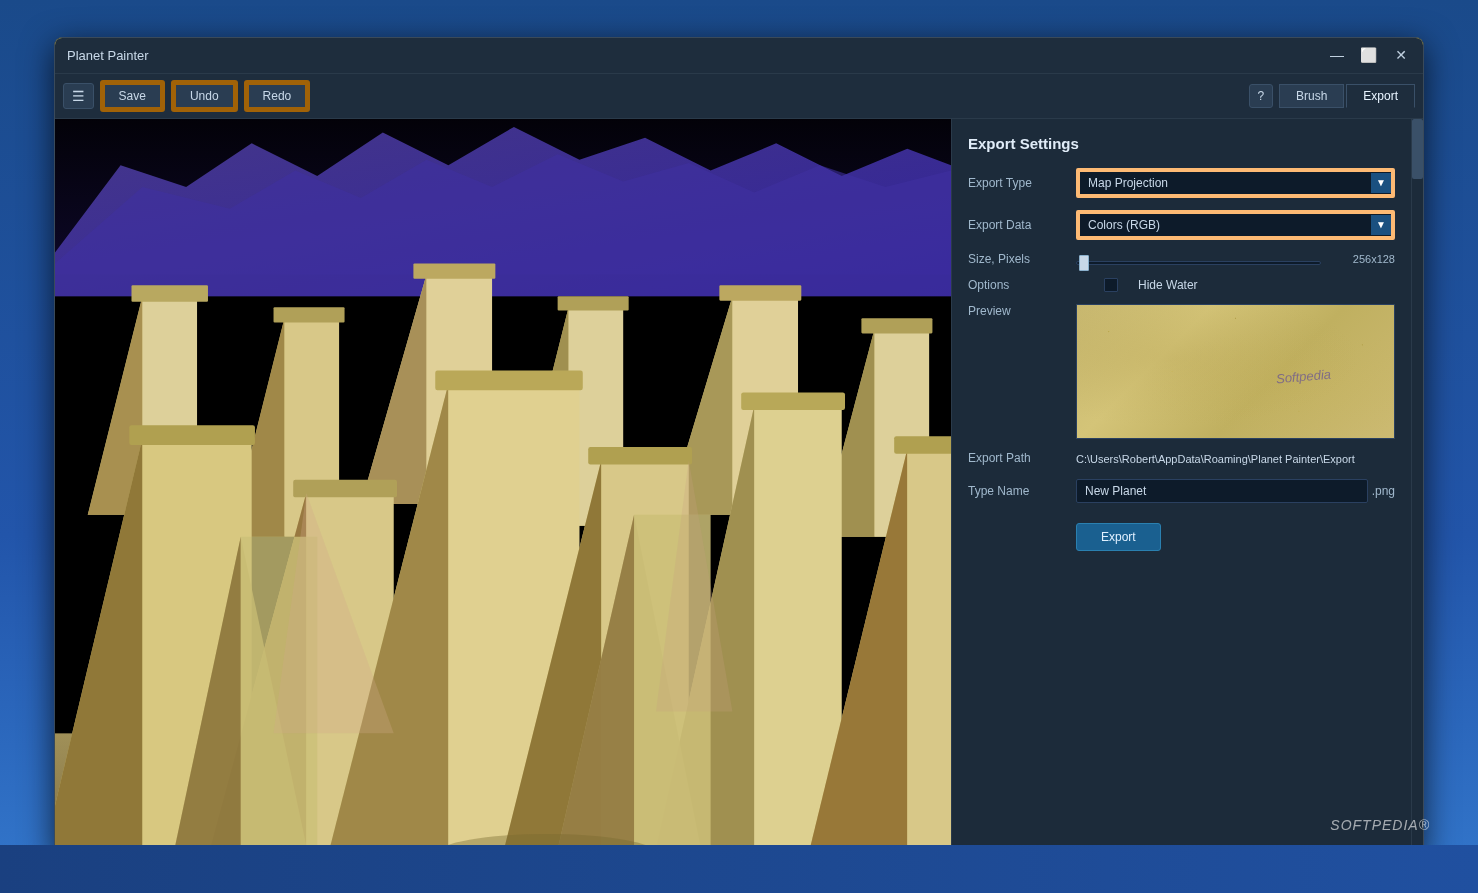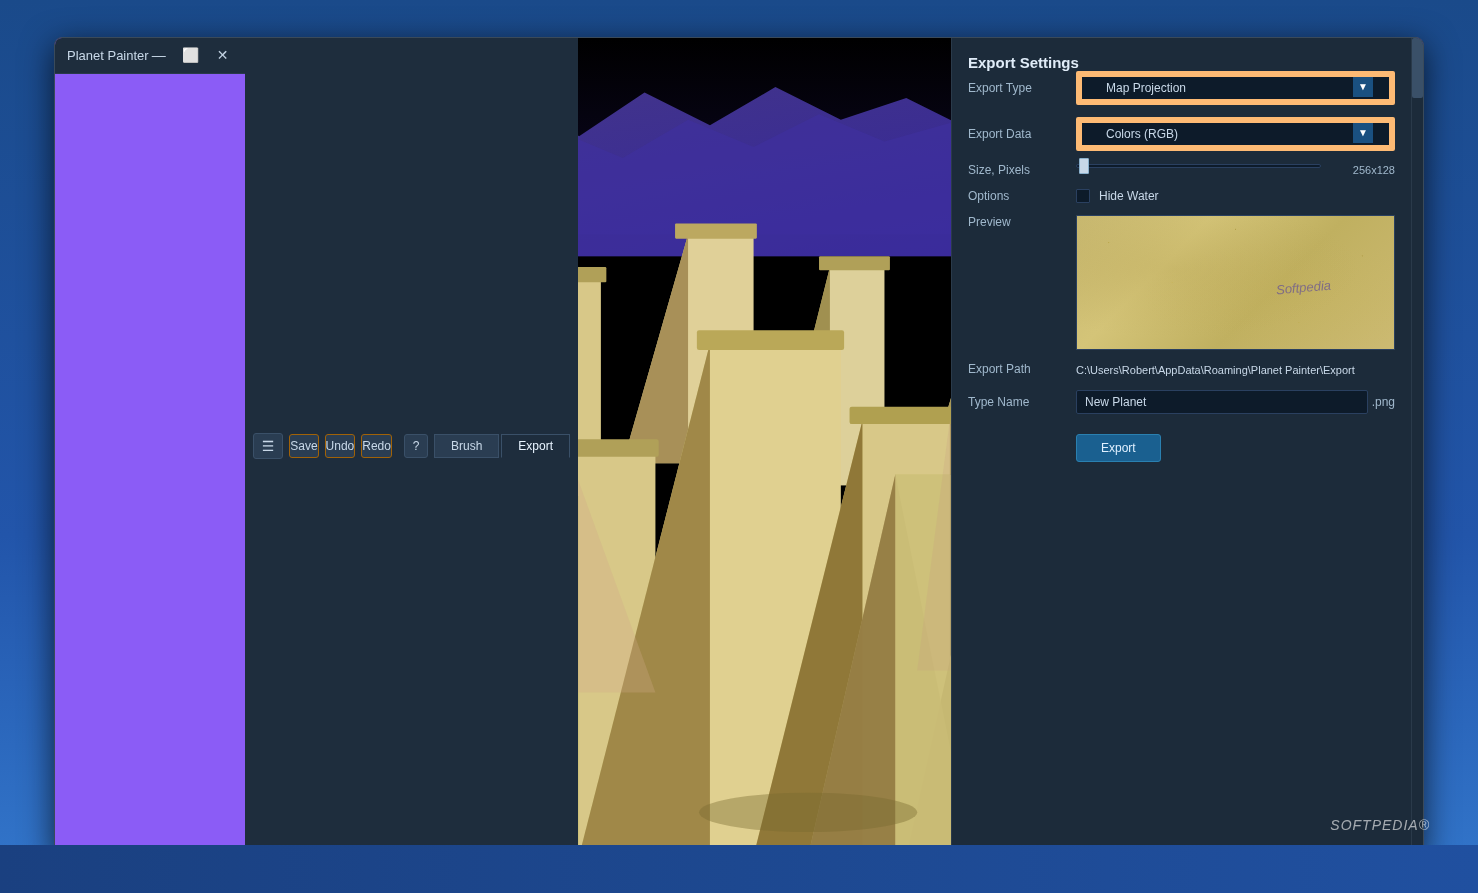--- a/index.html
+++ b/index.html
@@ -15,24 +15,25 @@
       flex-direction: column;
       align-items: center;
       justify-content: center;
       background: linear-gradient(180deg, #1a4a8a 0%, #2255aa 60%, #3377cc 100%);
     }
 
     
     .window {
       width: 1370px;
       height: 820px;
-      background: #8b5cf6;
+      background: #fde047;
       border: 1px solid #3a4a5a;
       border-radius: 8px;
       display: flex;
+      flex-direction: column;
       box-shadow: 0 8px 32px rgba(0,0,0,0.7);
       overflow: hidden;
     }
 
     
     .titlebar {
       display: flex;
       align-items: center;
       justify-content: space-between;
       background: #1e2d3d;
@@ -68,23 +69,23 @@
       display: flex;
       align-items: center;
       background: #1e2d3d;
       padding: 6px 8px;
       gap: 6px;
       border-bottom: 1px solid #2a3a4a;
       flex-shrink: 0;
     }
     .toolbar-btn {
       background: #2a3d52;
-      border: 1px solid #a16207;
-      color: #c8d8e8;
-      padding: 4px 0;
+      border: 5px solid #a16207;
+      color: #c8d8e8;
+      padding: 4px 14px;
       border-radius: 3px;
       cursor: pointer;
       font-size: 12px;
     }
     .toolbar-menu-btn {
       background: #2a3d52;
       border: 1px solid #3a5068;
       color: #c8d8e8;
       padding: 4px 8px;
       border-radius: 3px;
@@ -169,21 +170,21 @@
     }
 
     .panel-content {
       padding: 16px;
     }
 
     .panel-title {
       font-size: 15px;
       font-weight: 600;
       color: #e0ecf8;
-      margin-bottom: 0;
+      margin-bottom: 16px;
     }
 
     .field-row {
       display: flex;
       align-items: center;
       margin-bottom: 12px;
       gap: 8px;
     }
     .field-label {
       width: 100px;
@@ -191,24 +192,25 @@
       font-size: 12px;
       flex-shrink: 0;
     }
     .field-control {
       flex: 1;
     }
 
     
     .dropdown {
       display: flex;
+      align-items: center;
       background: #0d1b2a;
-      border: 6px solid #fdba74;
+      border: 4px solid #fdba74;
       border-radius: 2px;
-      padding: 4px 24px;
+      padding: 4px 8px;
       cursor: pointer;
       color: #c8d8e8;
       font-size: 12px;
       width: 100%;
     }
     .dropdown-text { flex: 1; }
     .dropdown-arrow {
       width: 20px;
       height: 20px;
       background: #1a5080;
@@ -217,21 +219,21 @@
       justify-content: center;
       font-size: 10px;
       margin: -4px -8px -4px 4px;
       color: white;
       flex-shrink: 0;
     }
 
     
     .slider-row {
       display: flex;
-      align-items: flex-start;
+      align-items: flex-end;
       gap: 24px;
     }
     .slider-track {
       flex: 1;
       height: 4px;
       background: #0d1b2a;
       border: 1px solid #2a4060;
       border-radius: 2px;
       position: relative;
     }
@@ -250,21 +252,22 @@
       font-size: 11px;
       color: #a0b8cc;
       min-width: 50px;
       text-align: right;
     }
 
     
     .checkbox-row {
       display: flex;
       align-items: center;
-      gap: 9px;
+      gap: 20px;
+      margin-left: 28px;
     }
     .checkbox {
       width: 14px;
       height: 14px;
       background: #0d1b2a;
       border: 1px solid #2a4060;
       border-radius: 1px;
       flex-shrink: 0;
       cursor: pointer;
     }

